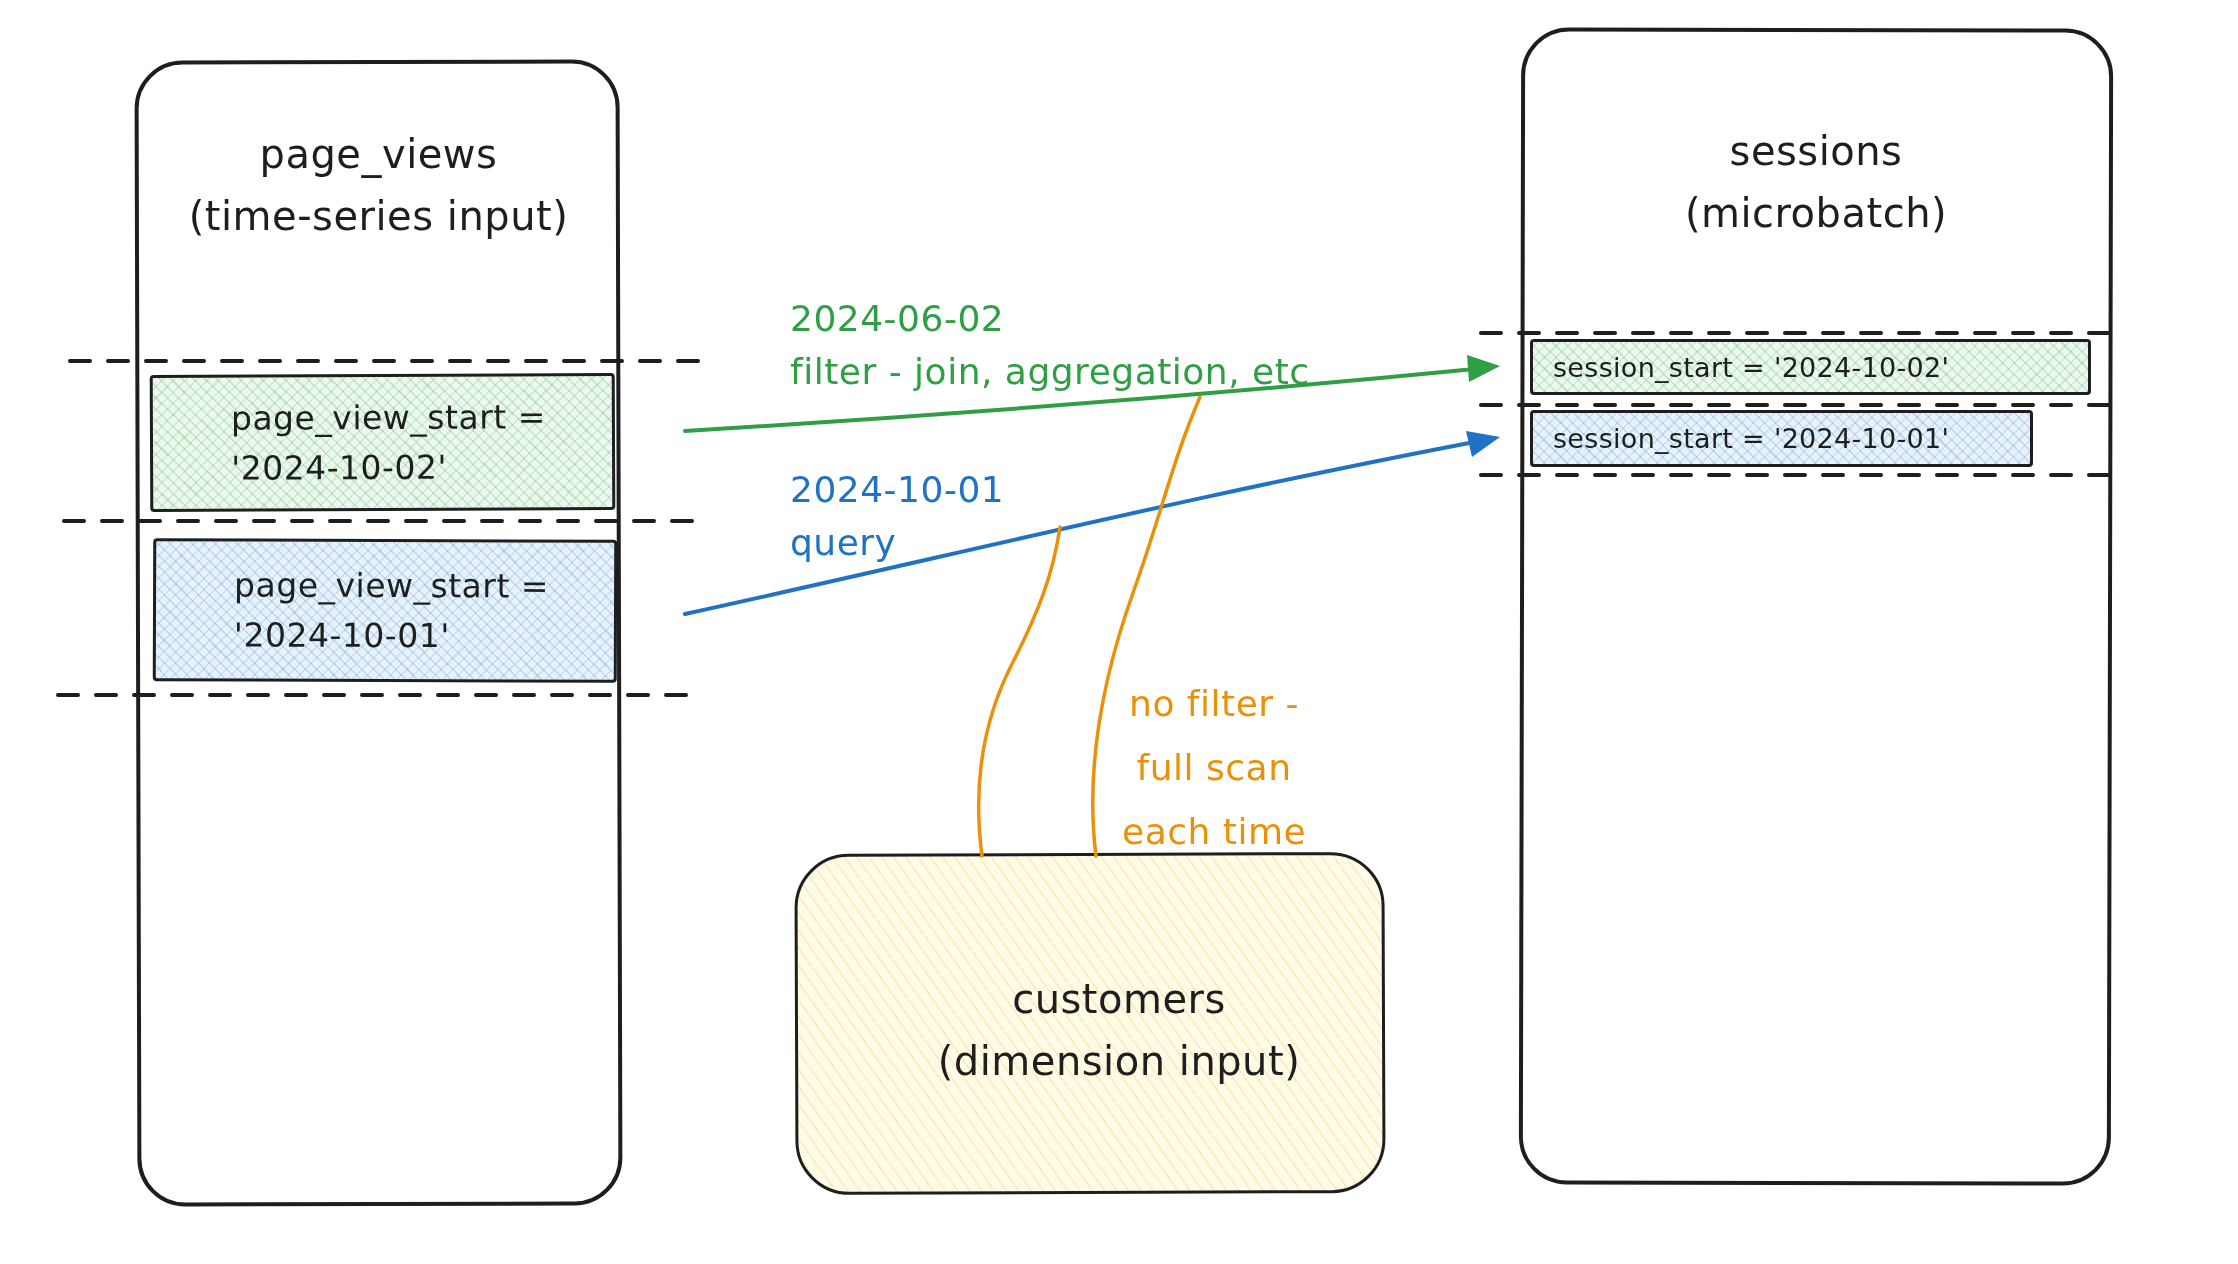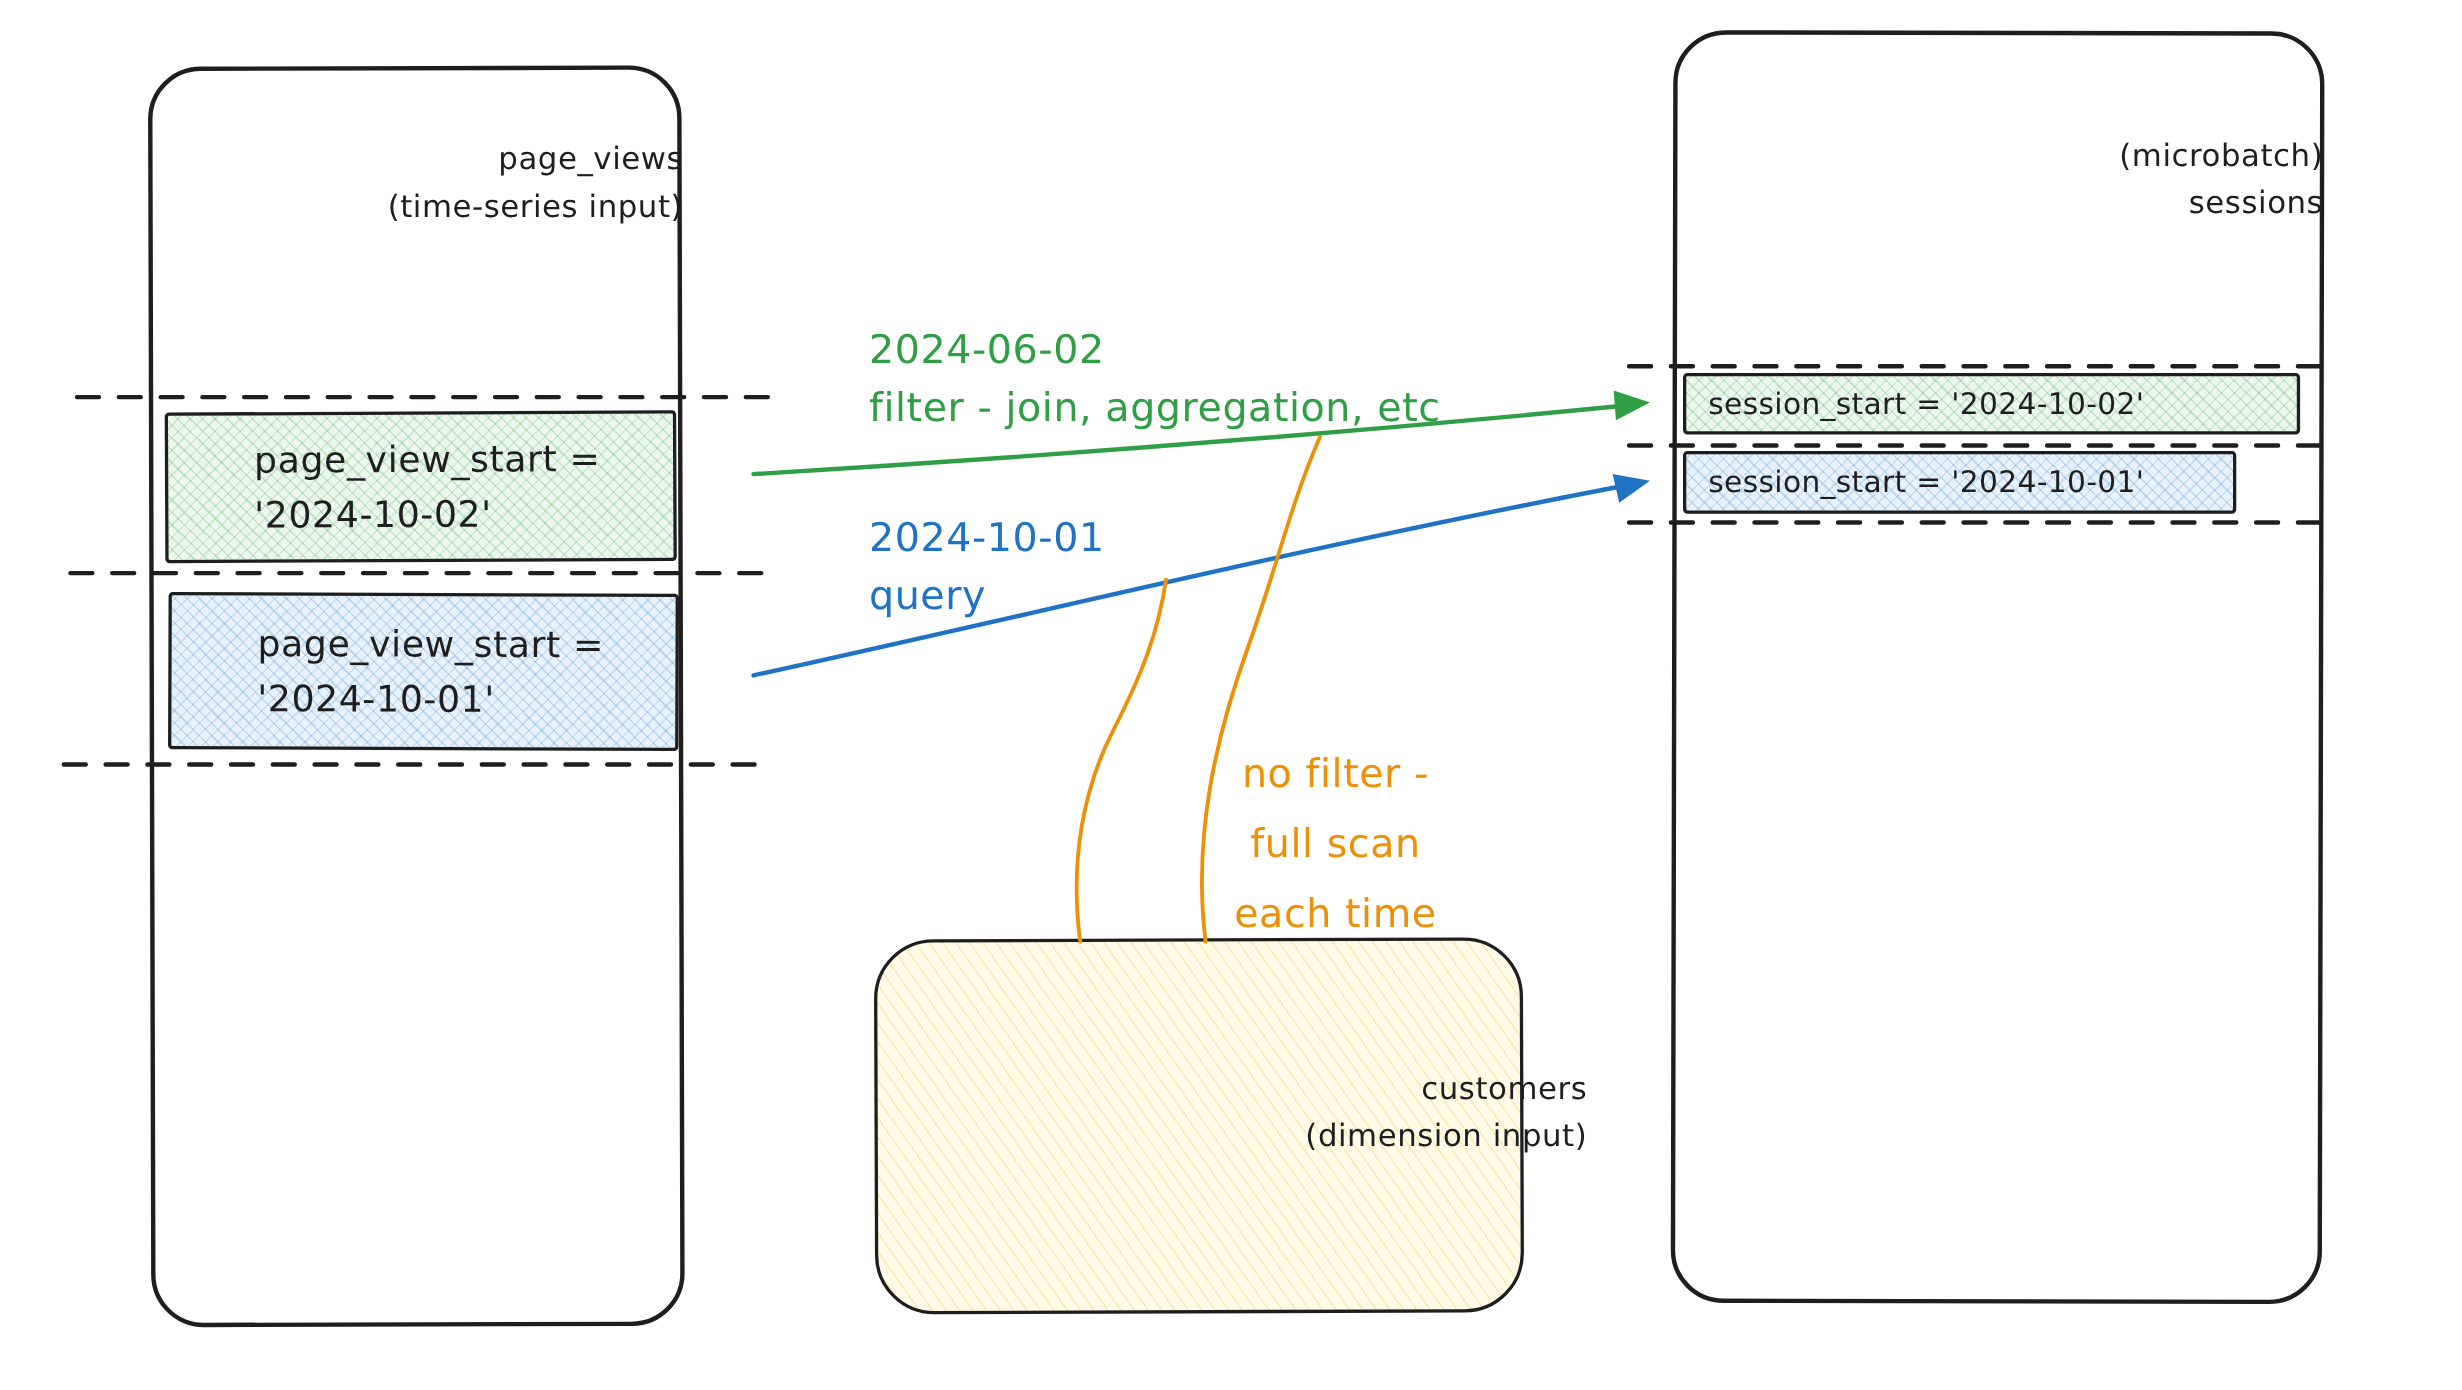--- a/index.html
+++ b/index.html
@@ -23,22 +23,22 @@
   #right-table { left: 1520px; top: 28px; width: 592px; height: 1157px; transform: rotate(0.12deg); }
   #dim-table {
     left: 795px; top: 853px; width: 590px; height: 341px;
     border-width: 3.5px; border-radius: 54px;
     background-color: #fffbe7;
     background-image: repeating-linear-gradient(55deg, rgba(233,168,0,0.20) 0 1.5px, transparent 1.5px 10px);
     transform: rotate(-0.2deg);
   }
   .entity-title {
     position: absolute;
-    text-align: right;
-    font-size: 28px;
+    text-align: center;
+    font-size: 40px;
     line-height: 1.55;
     letter-spacing: 0.5px;
   }
   .entity-title span { display: block; }
   #left-title  { left: 136px;  top: 123px; width: 485px; }
   #right-title { left: 1520px; top: 120px; width: 592px; }
   #dim-title   { left: 795px;  top: 968px; width: 648px; }
   .row {
     position: absolute;
     border: 3px solid #1e1e1e;
@@ -103,22 +103,22 @@
 
     <path d="M982 856 C 972 780, 986 715, 1012 664 C 1038 613, 1053 575, 1060 527" fill="none" stroke-width="3.5" stroke-linecap="round" stroke="#eb9109"></path>
     <path d="M1096 856 C 1084 760, 1106 668, 1134 590 C 1162 512, 1172 462, 1200 397" fill="none" stroke-width="3.5" stroke-linecap="round" stroke="#eb9109"></path>
   </svg>
 
   <div class="entity-title" id="left-title">
     <span>page_views</span>
     <span>(time-series input)</span>
   </div>
   <div class="entity-title" id="right-title">
+    <span>sessions</span>
     <span>(microbatch)</span>
-    <span>sessions</span>
   </div>
   <div class="entity-title" id="dim-title">
     <span>customers</span>
     <span>(dimension input)</span>
   </div>
 
   <div class="row green left-row" id="left-row-green">
     <span>page_view_start =</span>
     <span>'2024-10-02'</span>
   </div>

